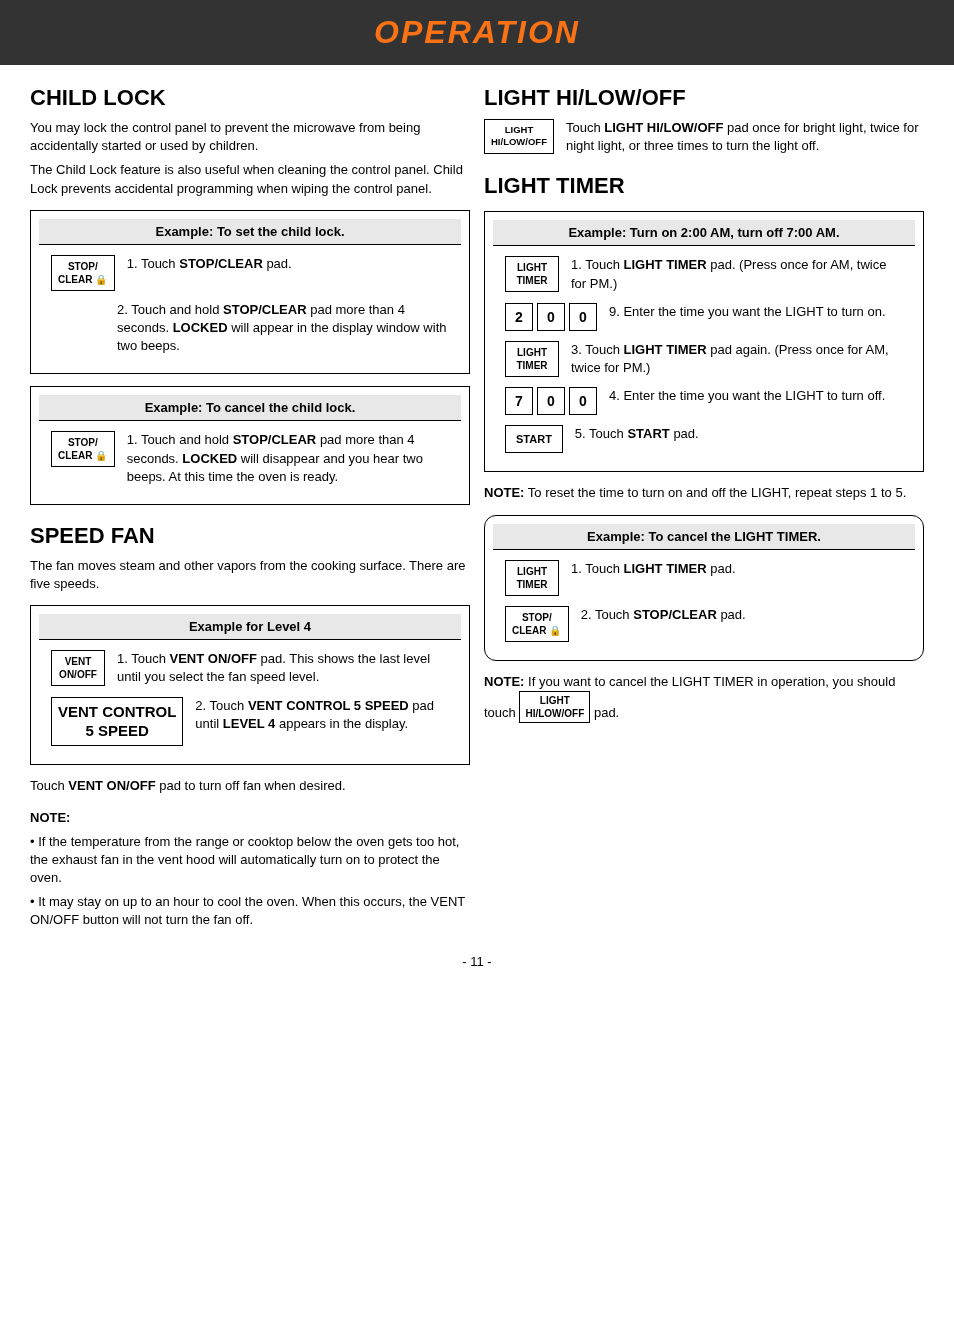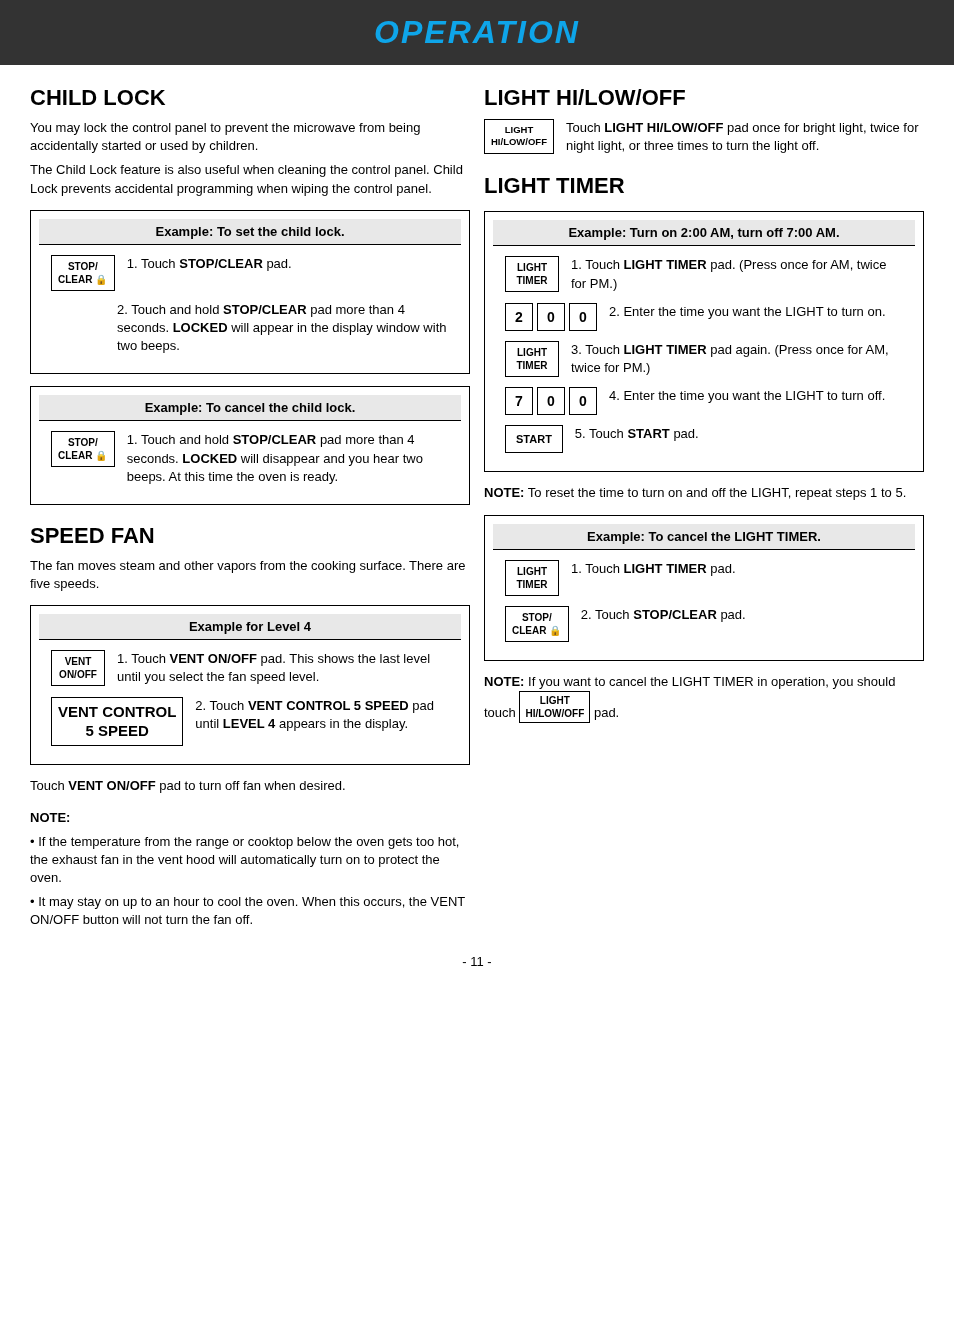--- a/index.html
+++ b/index.html
@@ -10,21 +10,21 @@
       color: #000;
       width: 954px;
       min-height: 1342px;
     }
     .page {
       width: 954px;
       padding: 0 30px 30px 30px;
     }
     .header {
       background: #333;
-      color: #0ea5e9;
+      color: #f97316;
       text-align: center;
       padding: 14px 0;
       margin: 0 -30px 20px -30px;
       width: 954px;
     }
     .header h1 {
       font-size: 32px;
       font-weight: bold;
       font-style: italic;
       letter-spacing: 2px;
@@ -232,21 +232,21 @@
               <div class="pad-btn">LIGHT<br>TIMER</div>
               <div class="step-text">1. Touch <strong>LIGHT TIMER</strong> pad. (Press once for AM, twice for PM.)</div>
             </div>
 
             <div class="step-row">
               <div class="number-boxes">
                 <div class="num-box">2</div>
                 <div class="num-box">0</div>
                 <div class="num-box">0</div>
               </div>
-              <div class="step-text">2. Enter the time you want the LIGHT to turn on.</div>
+              <div class="step-text">9. Enter the time you want the LIGHT to turn on.</div>
             </div>
 
             <div class="step-row">
               <div class="pad-btn">LIGHT<br>TIMER</div>
               <div class="step-text">3. Touch <strong>LIGHT TIMER</strong> pad again. (Press once for AM,   twice for PM.)</div>
             </div>
 
             <div class="step-row">
               <div class="number-boxes">
                 <div class="num-box">7</div>
@@ -259,21 +259,21 @@
             <div class="step-row">
               <div class="pad-btn" style="font-size:11px; padding: 6px 10px;">START</div>
               <div class="step-text">5. Touch <strong>START</strong> pad.</div>
             </div>
 
           </div>
         </div>
 
         <p class="note-line"><strong>NOTE:</strong> To reset the time to turn on and off the LIGHT, repeat steps 1 to 5.</p>
 
-        <div class="example-box" style="margin-top:12px;">
+        <div class="example-box" style="margin-top:12px;border-radius:12px;">
           <div class="example-box-title">Example: To cancel the LIGHT TIMER.</div>
           <div class="example-box-body">
             <div class="step-row">
               <div class="pad-btn">LIGHT<br>TIMER</div>
               <div class="step-text">1. Touch <strong>LIGHT TIMER</strong> pad.</div>
             </div>
             <div class="step-row">
               <div class="pad-btn">STOP/<br>CLEAR 🔒</div>
               <div class="step-text">2. Touch <strong>STOP/CLEAR</strong> pad.</div>
             </div>

